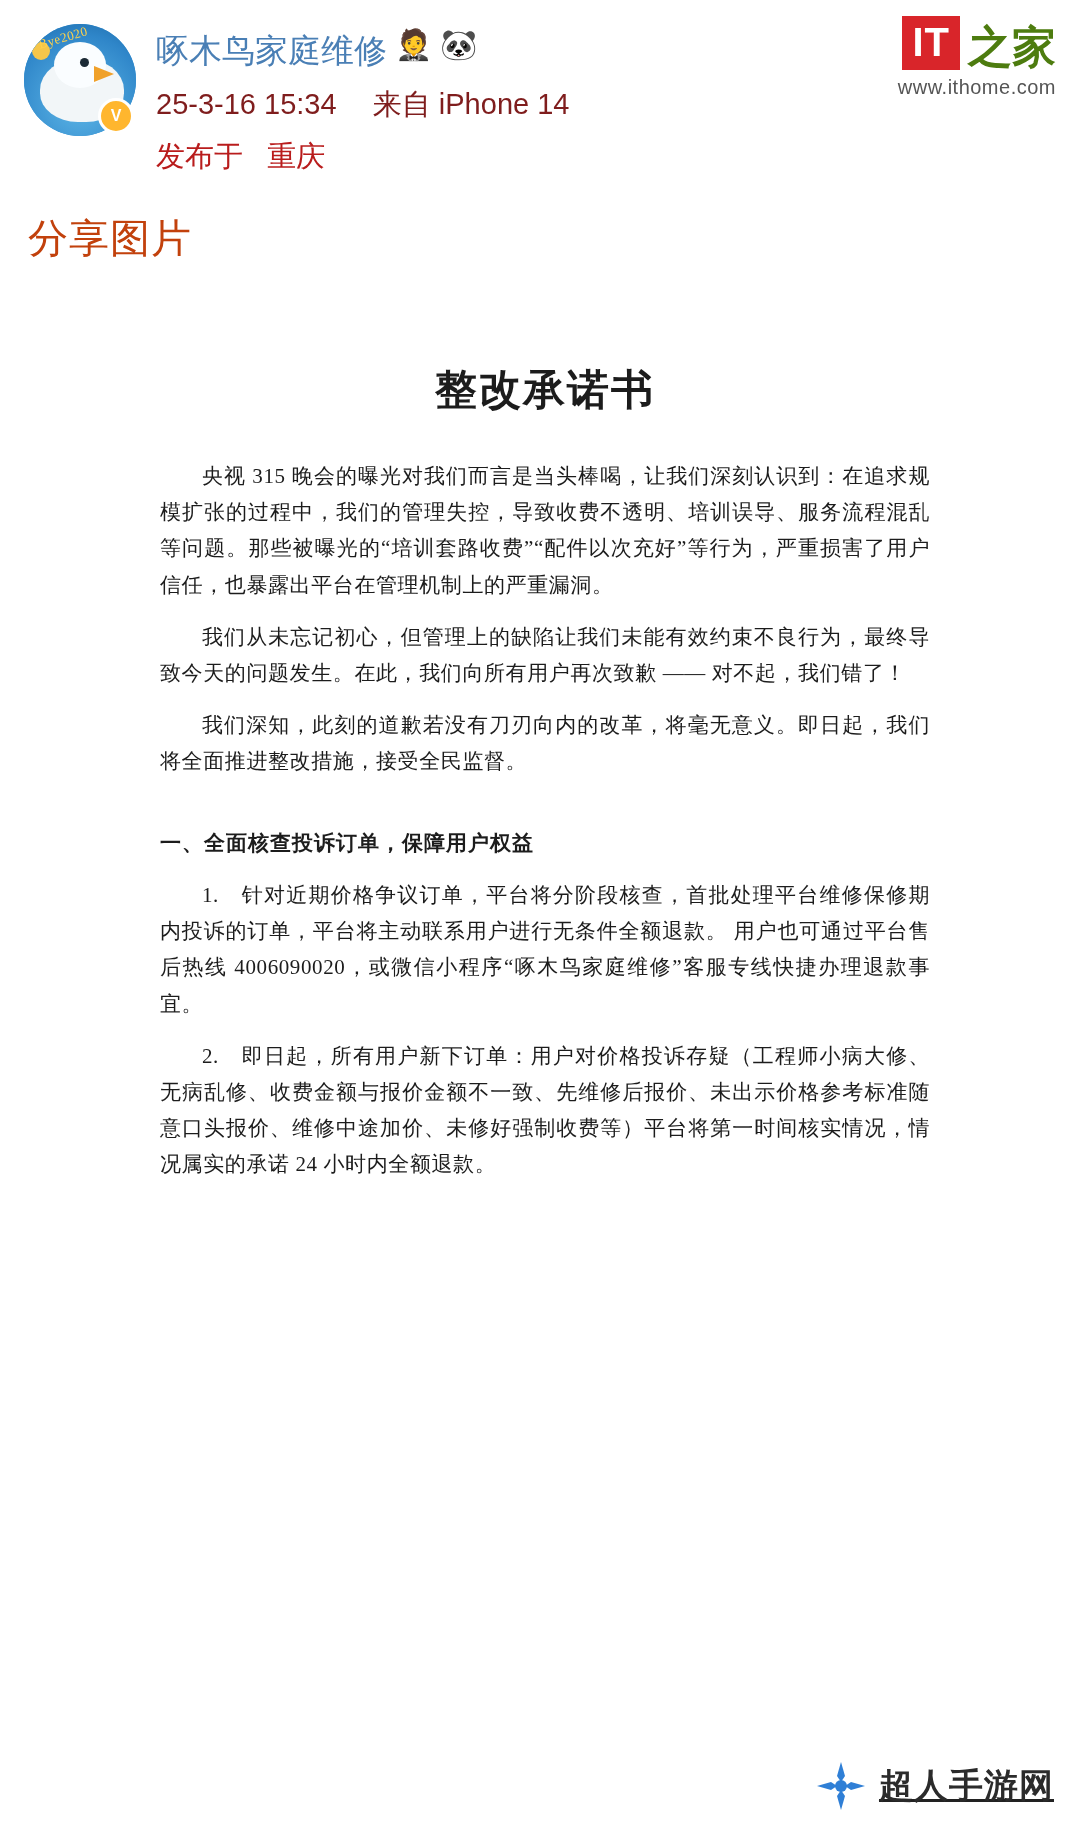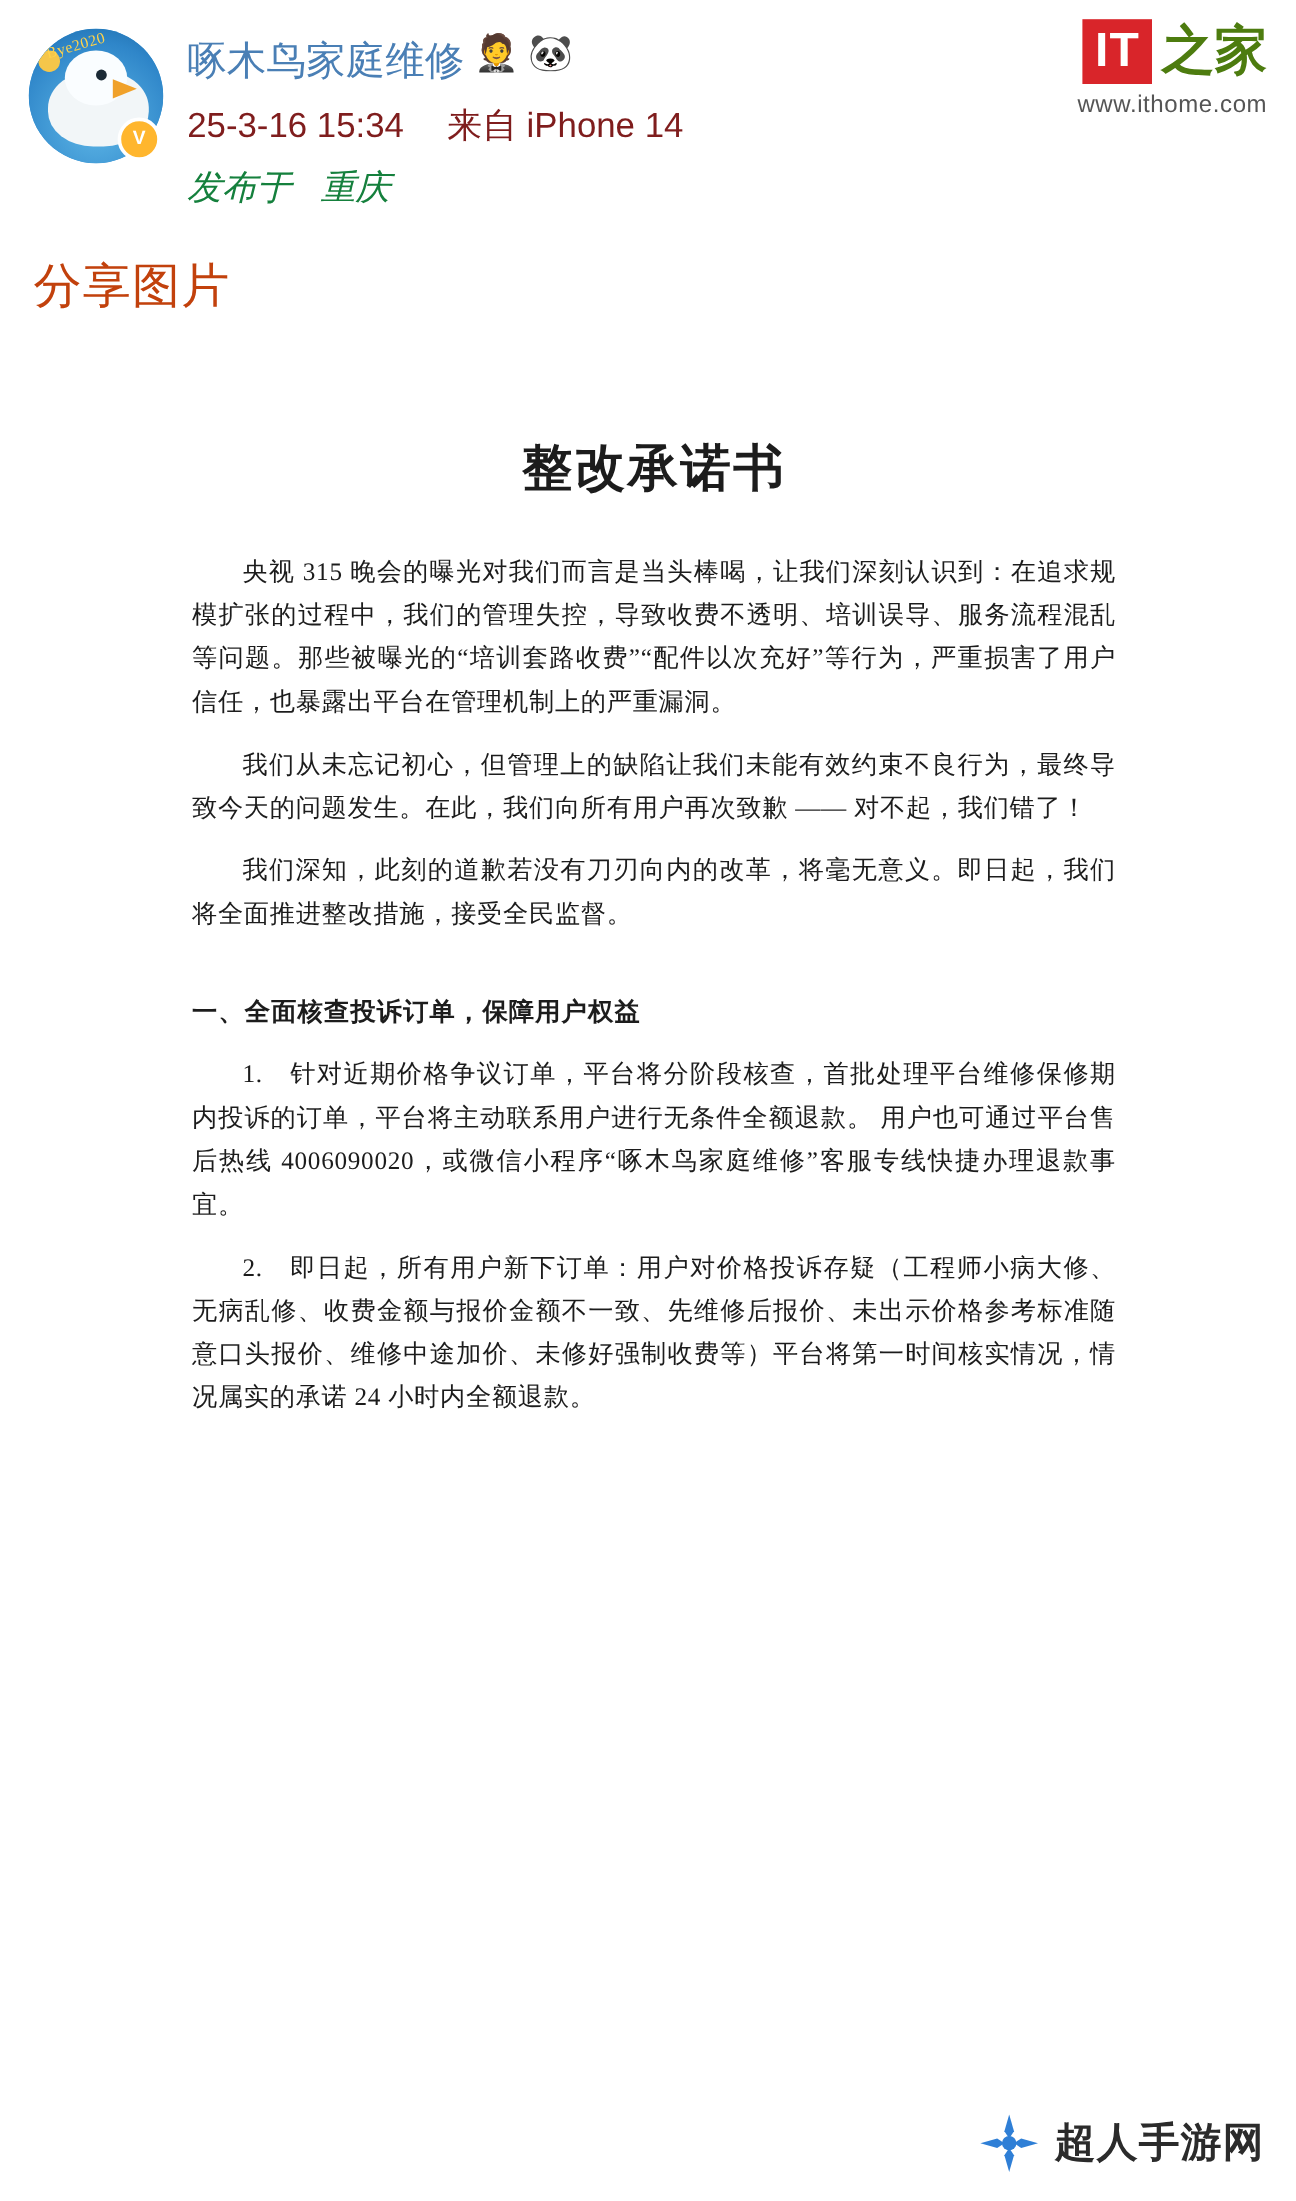--- a/index.html
+++ b/index.html
@@ -137,35 +137,34 @@
   .meta-row {
     margin-top: 14px;
     font-size: 29px;
     color: #7f1d1d;
     white-space: nowrap;
   }
   .meta-row .sep { padding: 0 6px; }
   .location-row {
     margin-top: 12px;
     font-size: 29px;
-    color: #15803d;
-    font-style: italic;
+    color: #b91c1c;
   }
 
   
   .watermark-top {
     position: absolute;
     right: 24px;
     top: 16px;
     text-align: right;
     user-select: none;
   }
   .wm-logo {
     display: flex;
-    align-items: center;
+    align-items: flex-end;
     justify-content: flex-end;
     gap: 8px;
   }
   .wm-it {
     background: #d9252a;
     color: #fff;
     font-weight: bold;
     font-size: 40px;
     line-height: 1;
     padding: 6px 10px 8px 10px;
@@ -227,20 +226,21 @@
 
   
   .watermark-bottom {
     position: absolute;
     right: 26px;
     bottom: 22px;
     display: flex;
     align-items: center;
     gap: 12px;
     user-select: none;
+    text-decoration: underline;
   }
   .wm-star {
     width: 52px;
     height: 52px;
     position: relative;
   }
   .wm-star svg { display: block; }
   .wm-bottom-text {
     font-size: 34px;
     font-weight: bold;

